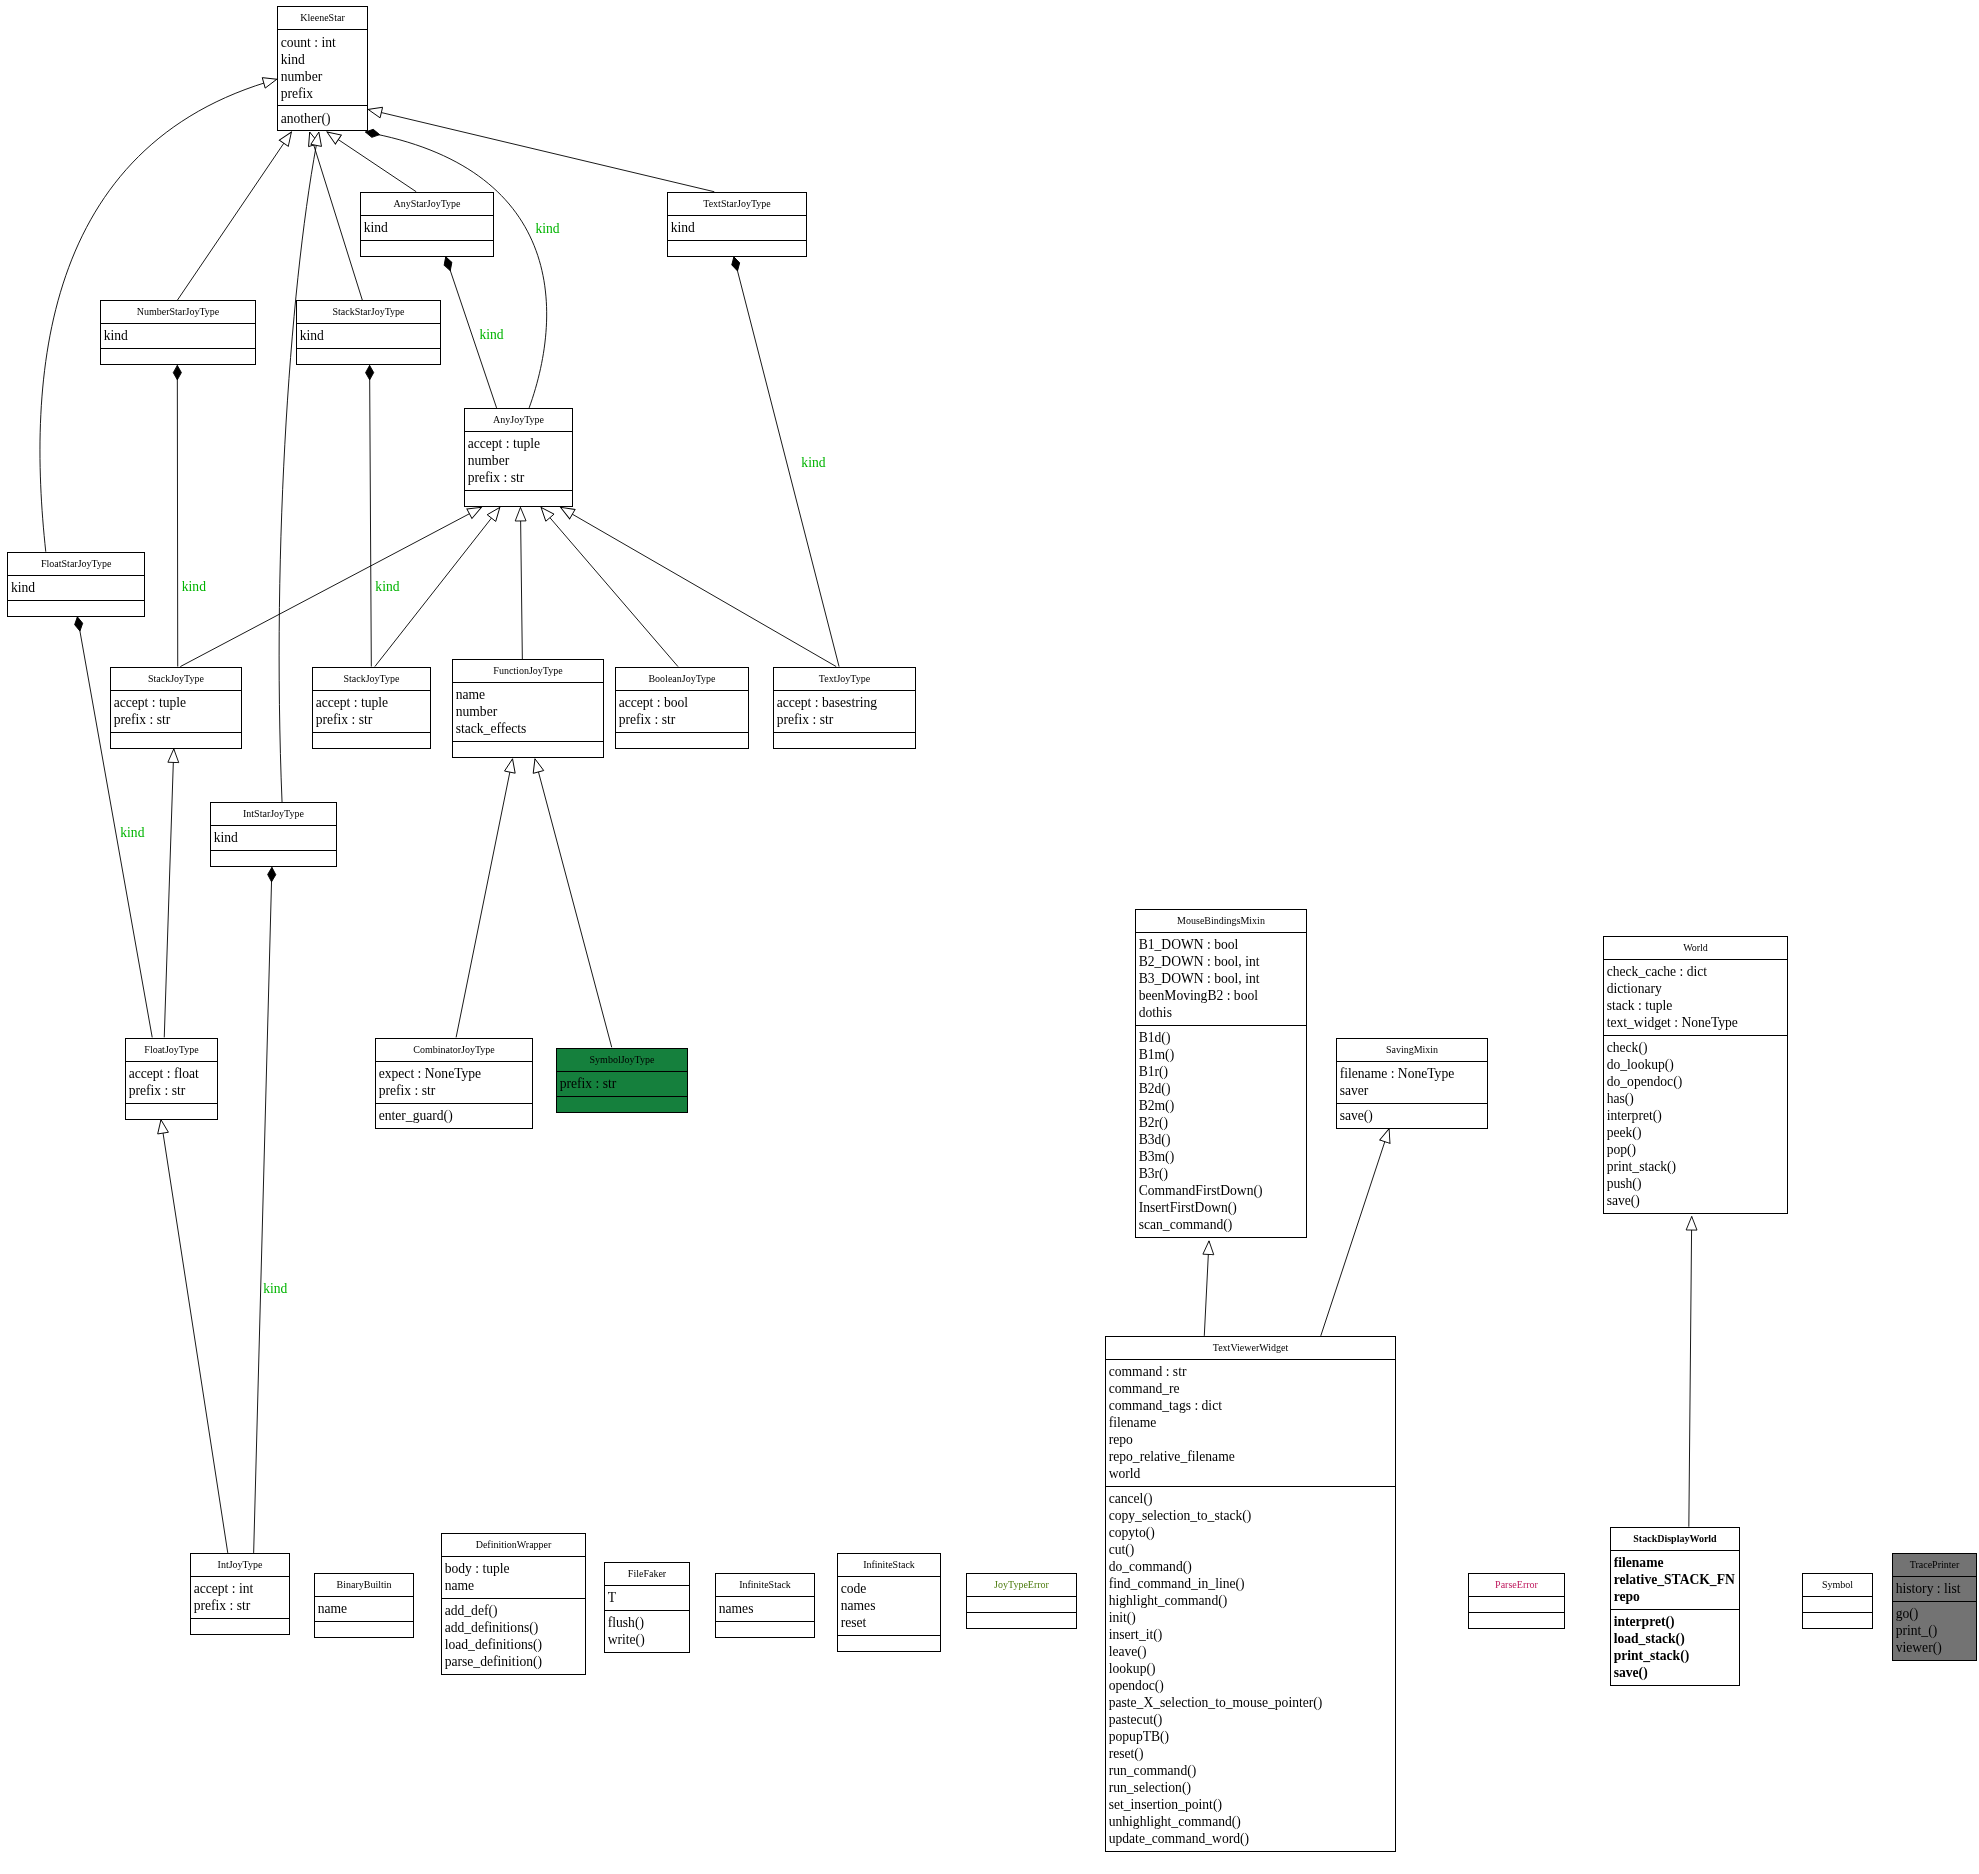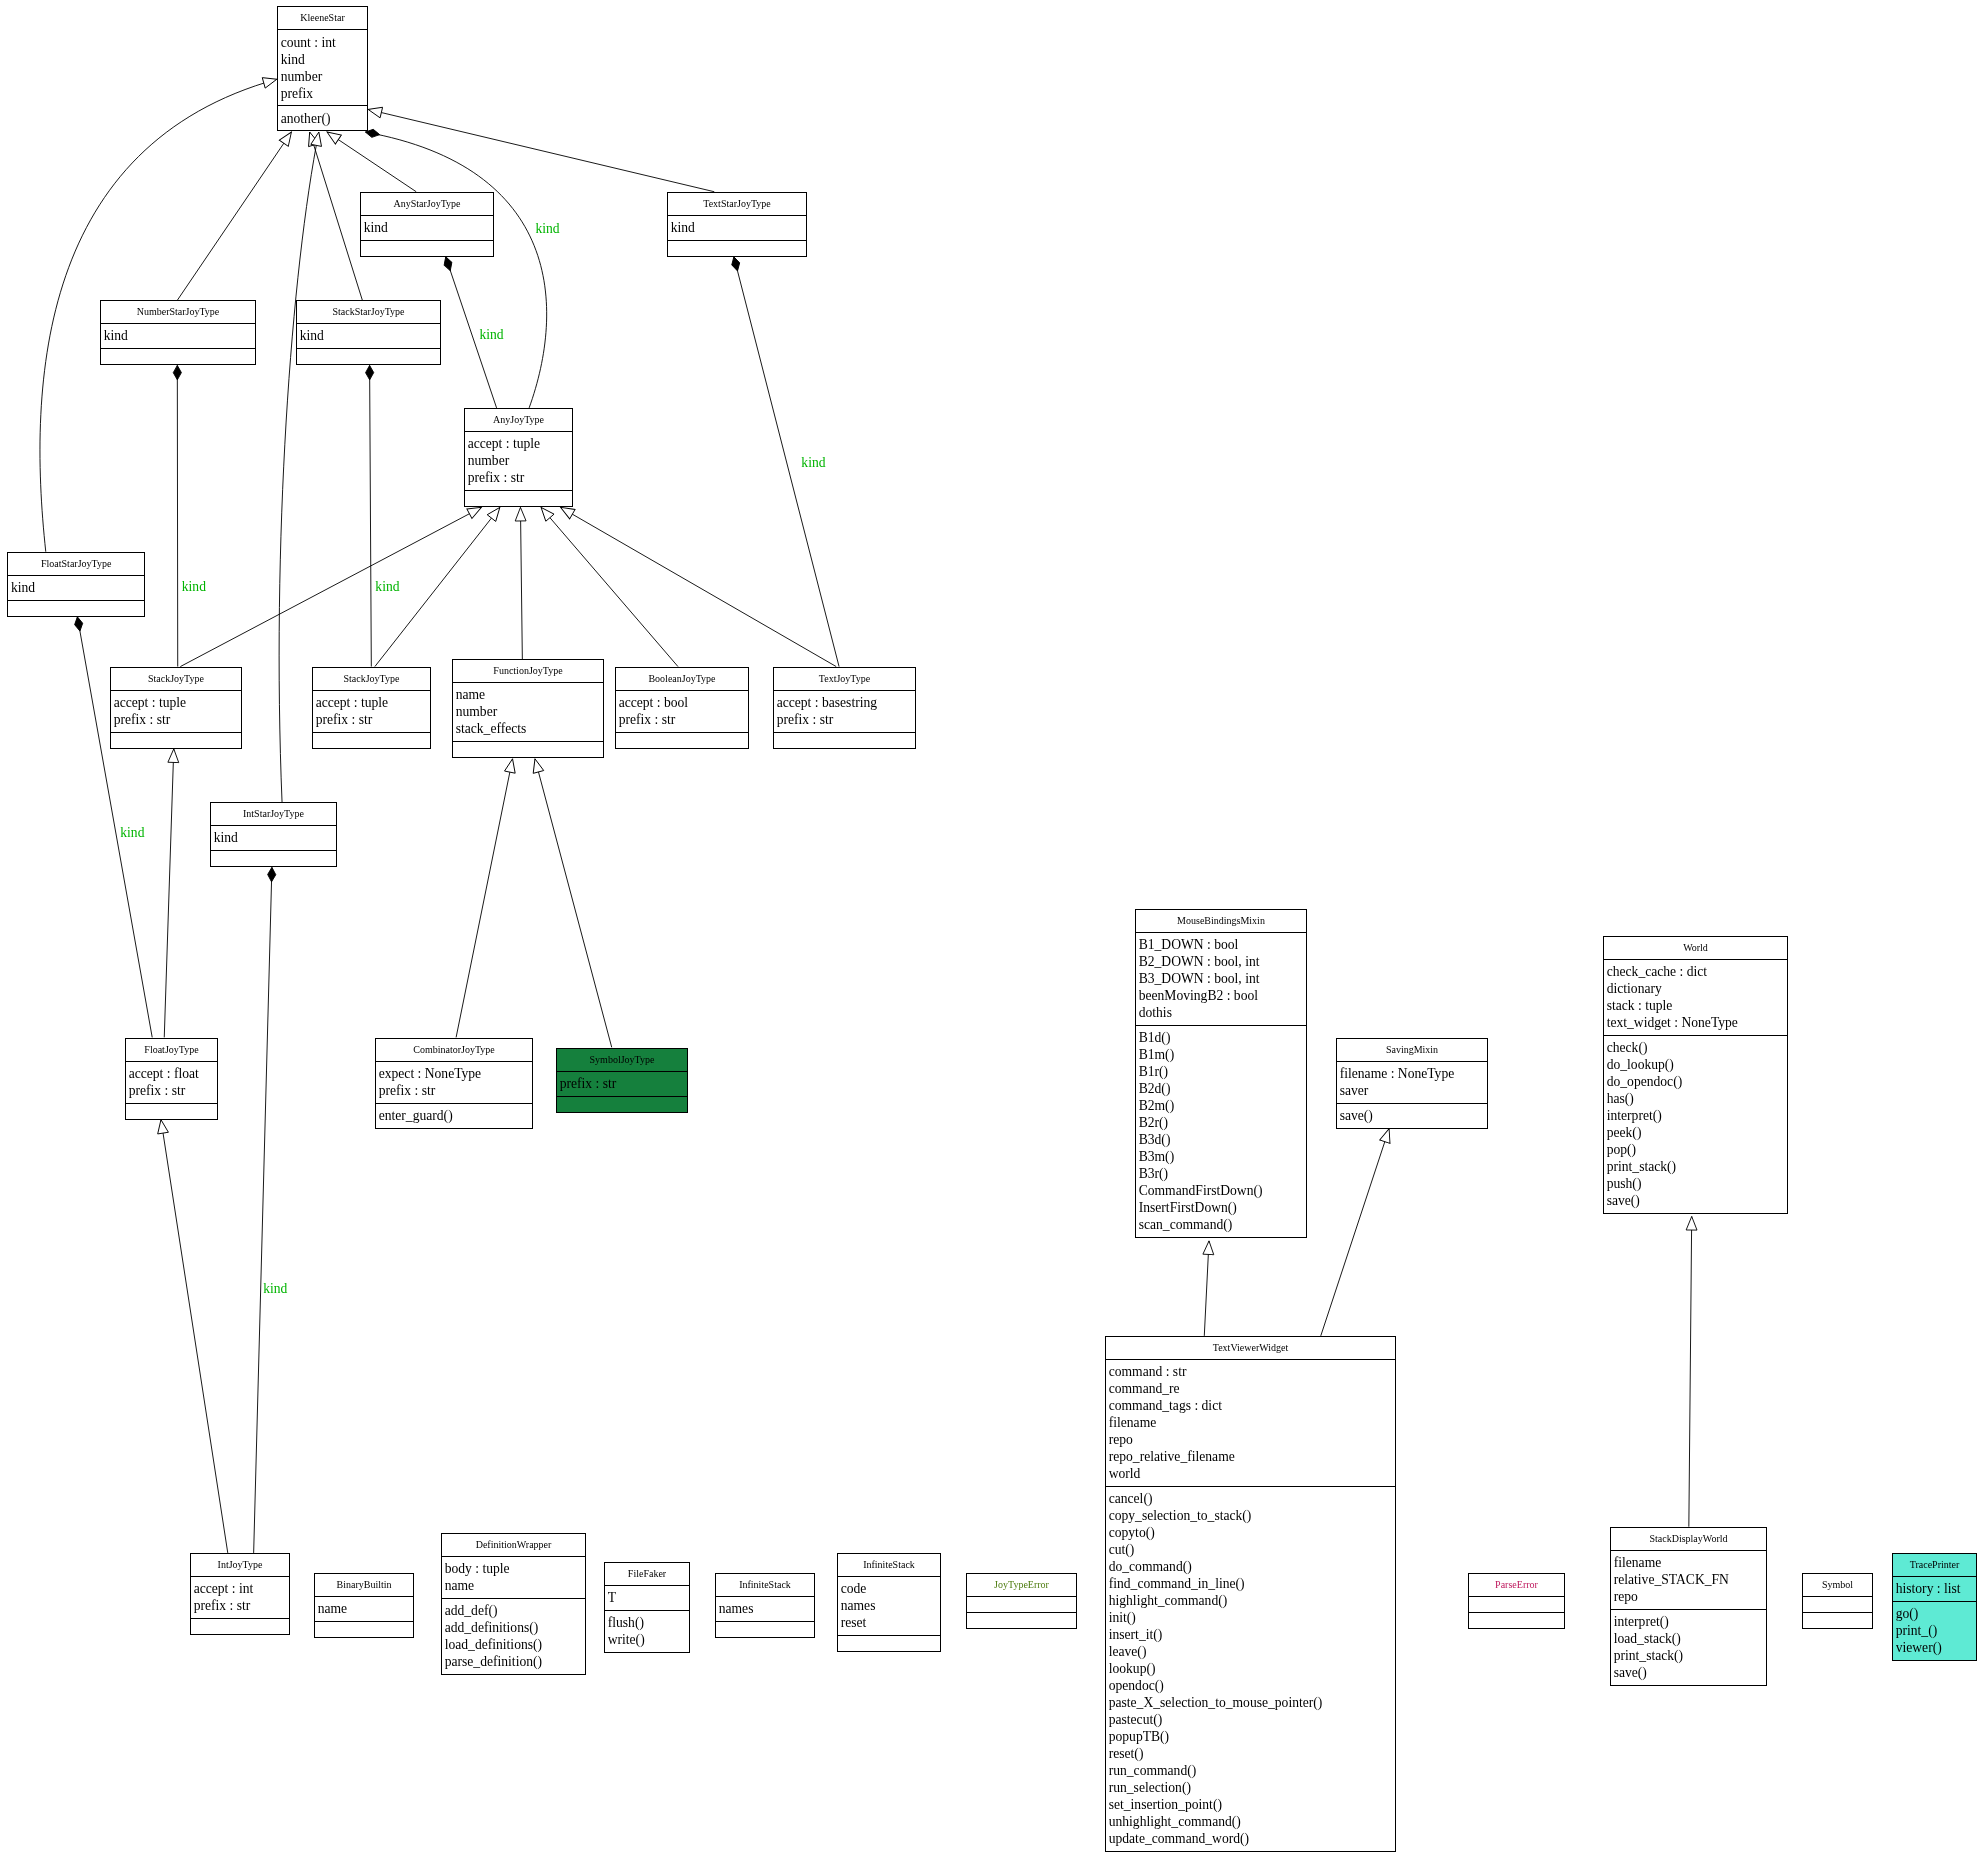--- a/index.html
+++ b/index.html
@@ -368,40 +368,40 @@
     <div class="uml-box" style="left: 966px; top: 1573px; width: 111px; border-color: rgb(0, 0, 0); background: rgb(255, 255, 255);">
       <div class="uml-title" style="color: #4d7c0f;">JoyTypeError</div>
       <div class="uml-comp"></div>
       <div class="uml-comp"></div>
     </div>
     <div class="uml-box" style="left: 1468px; top: 1573px; width: 97px; border-color: rgb(0, 0, 0); background: rgb(255, 255, 255);">
       <div class="uml-title" style="color: #be185d;">ParseError</div>
       <div class="uml-comp"></div>
       <div class="uml-comp"></div>
     </div>
-    <div class="uml-box" style="left: 1610px; top: 1527px; width: 157px; border-color: rgb(0, 0, 0); background: rgb(255, 255, 255);">
+    <div class="uml-box" style="left: 1610px; top: 1527px; width: 130px; border-color: rgb(0, 0, 0); background: rgb(255, 255, 255); font-weight: bold;">
       <div class="uml-title">StackDisplayWorld</div>
       <div class="uml-comp">
         <div class="uml-line">filename</div>
         <div class="uml-line">relative_STACK_FN</div>
         <div class="uml-line">repo</div>
       </div>
       <div class="uml-comp">
         <div class="uml-line">interpret()</div>
         <div class="uml-line">load_stack()</div>
         <div class="uml-line">print_stack()</div>
         <div class="uml-line">save()</div>
       </div>
     </div>
     <div class="uml-box" style="left: 1802px; top: 1573px; width: 71px; border-color: rgb(0, 0, 0); background: rgb(255, 255, 255);">
       <div class="uml-title">Symbol</div>
       <div class="uml-comp"></div>
       <div class="uml-comp"></div>
     </div>
-    <div class="uml-box" style="left: 1892px; top: 1553px; width: 85px; border-color: rgb(0, 0, 0); background: #5eead4;">
+    <div class="uml-box" style="left: 1892px; top: 1553px; width: 85px; border-color: rgb(0, 0, 0); background: #737373;">
       <div class="uml-title">TracePrinter</div>
       <div class="uml-comp">
         <div class="uml-line">history : list</div>
       </div>
       <div class="uml-comp">
         <div class="uml-line">go()</div>
         <div class="uml-line">print_()</div>
         <div class="uml-line">viewer()</div>
       </div>
     </div>

